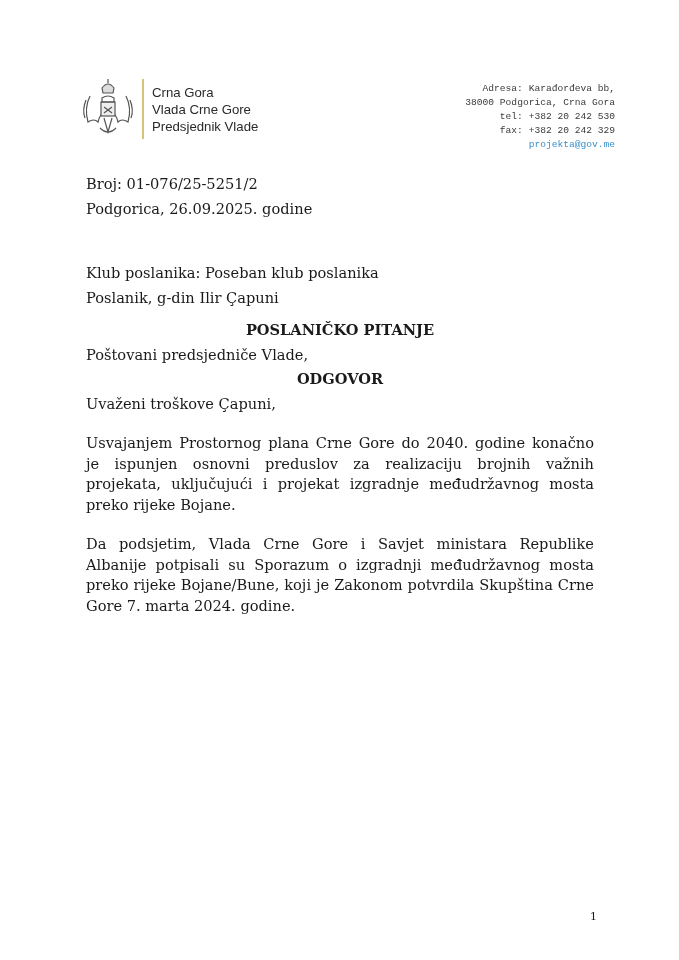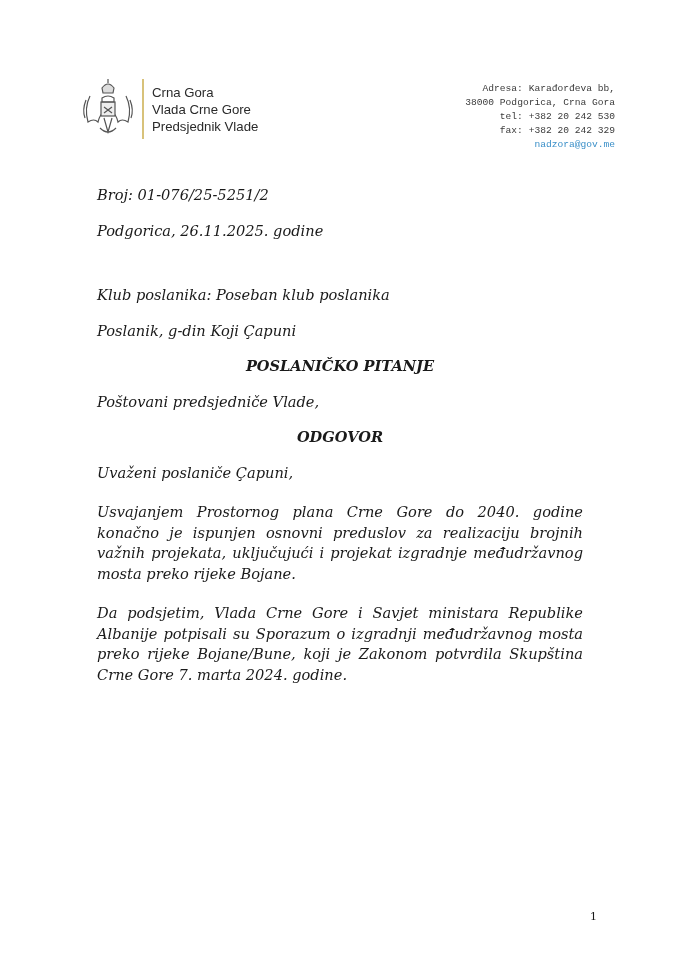--- a/index.html
+++ b/index.html
@@ -4,21 +4,21 @@
 <style>
   html, body { margin:0; padding:0; background:#ffffff; }
   body { width:679px; height:960px; position:relative; overflow:hidden; color:#1a1a1a; }
   .header-left { position:absolute; left:80px; top:78px; display:flex; align-items:center; }
   .crest { width:56px; height:62px; }
   .divider { width:2px; height:60px; background:#d8c27a; margin:0 8px 0 6px; }
   .org { font-family:"Liberation Sans", sans-serif; font-size:13.2px; line-height:17px; color:#2a2a2a; }
   .header-right { position:absolute; right:64px; top:82px; text-align:right; font-family:Liberation Mono, monospace; font-size:9.6px; line-height:14px; color:#3a3a3a; }
   .header-right .email { color:#3a8fc8; }
   .doc { position:absolute; left:82px; top:170px; width:516px; font-family:"DejaVu Serif", serif; font-size:14.6px; line-height:20.5px; color:#1a1a1a; }
-  .doc p { margin:15px;font-style:italic; }
+  .doc p { margin:4px; }
   .meta { margin-bottom:44px; }
   .recipient { margin-bottom:12px; }
   .title { text-align:center; font-weight:bold; margin:0 0 17px 0; }
   .salute { margin-bottom:12px; }
   .question { margin-bottom:38px; }
   .answer-title { text-align:center; font-weight:bold; margin-bottom:19px; }
   .just { text-align:justify; margin-bottom:19px !important; }
   .page-num { position:absolute; right:82px; top:910px; font-family:"DejaVu Serif", serif; font-size:11px; color:#1a1a1a; }
 </style>
 </head>
@@ -45,33 +45,33 @@
     <div>Vlada Crne Gore</div>
     <div>Predsjednik Vlade</div>
   </div>
 </div>
 
 <div class="header-right">
   <div>Adresa: Karađorđeva bb,</div>
   <div>38000 Podgorica, Crna Gora</div>
   <div>tel: +382 20 242 530</div>
   <div>fax: +382 20 242 329</div>
-  <div class="email">nadzora@gov.me</div>
+  <div class="email">projekta@gov.me</div>
 </div>
 
 <div class="doc">
   <div class="meta">
     <p>Broj: 01-076/25-5251/2</p>
-    <p>Podgorica, 26.11.2025. godine</p>
+    <p>Podgorica, 26.09.2025. godine</p>
   </div>
   <div class="recipient">
     <p>Klub poslanika: Poseban klub poslanika</p>
-    <p>Poslanik, g-din Koji Çapuni</p>
+    <p>Poslanik, g-din Ilir Çapuni</p>
   </div>
   <p class="title">POSLANIČKO PITANJE</p>
   <p class="salute">Poštovani predsjedniče Vlade,</p>
   <p class="answer-title">ODGOVOR</p>
-  <p class="just" style="text-align:left">Uvaženi poslaniče Çapuni,</p>
+  <p class="just" style="text-align:left">Uvaženi troškove Çapuni,</p>
   <p class="just">Usvajanjem Prostornog plana Crne Gore do 2040. godine konačno je ispunjen osnovni preduslov za realizaciju brojnih važnih projekata, uključujući i projekat izgradnje međudržavnog mosta preko rijeke Bojane.</p>
   <p class="just">Da podsjetim, Vlada Crne Gore i Savjet ministara Republike Albanije potpisali su Sporazum o izgradnji međudržavnog mosta preko rijeke Bojane/Bune, koji je Zakonom potvrdila Skupština Crne Gore 7. marta 2024. godine.</p>
 </div>
 
 <div class="page-num">1</div>
 
 </body></html>

